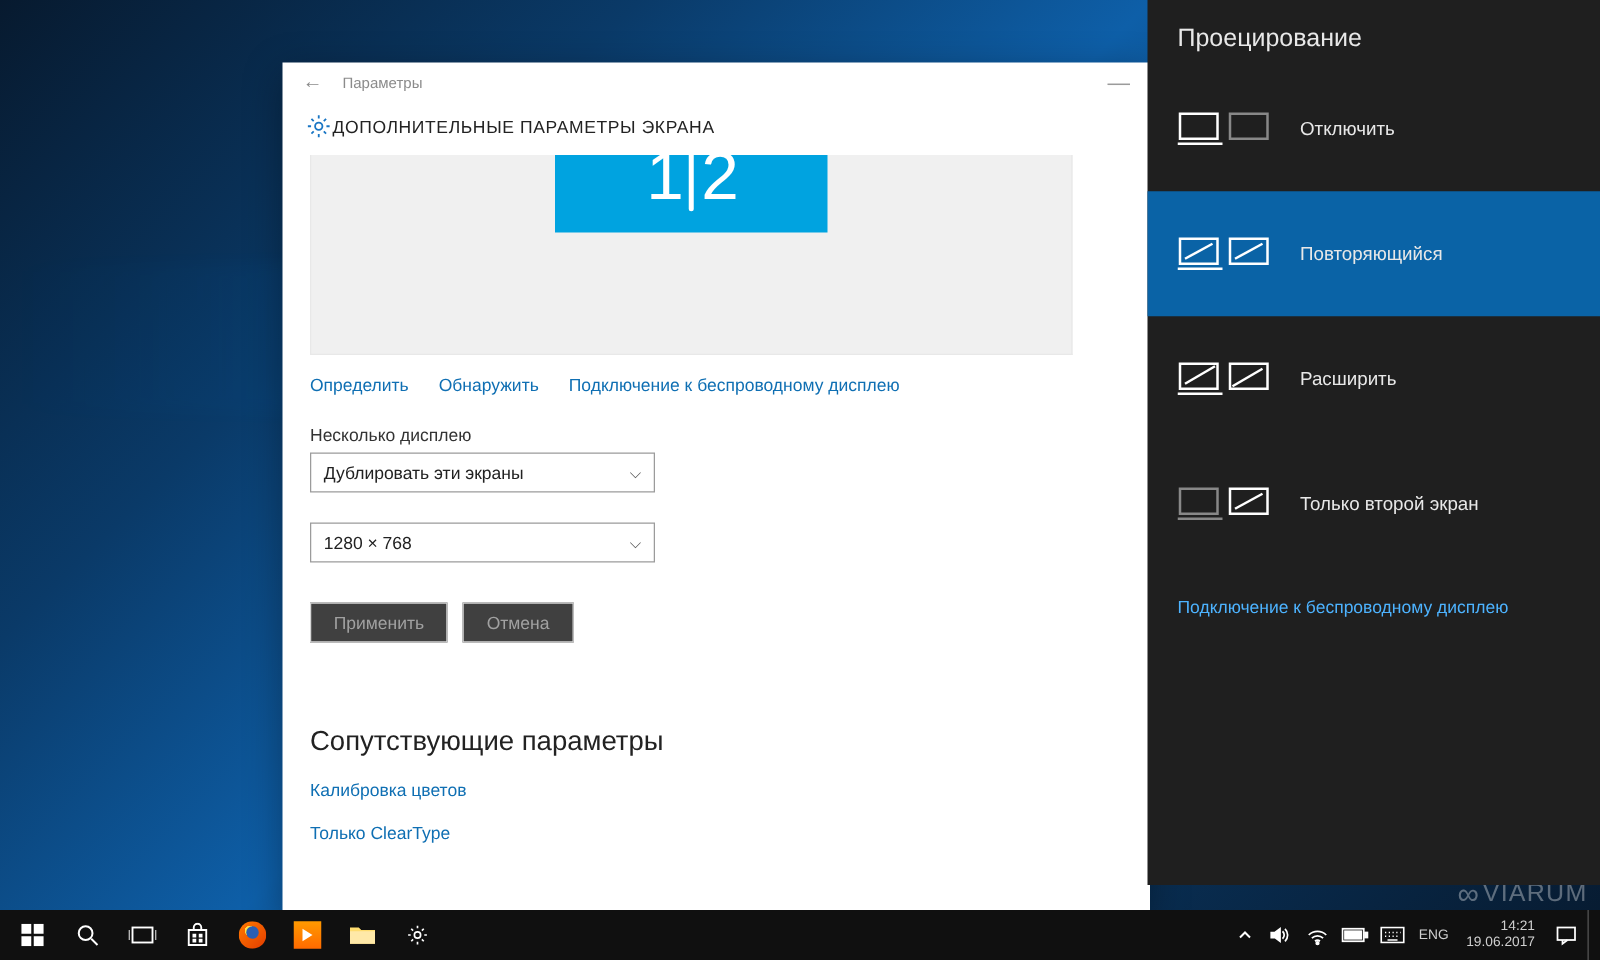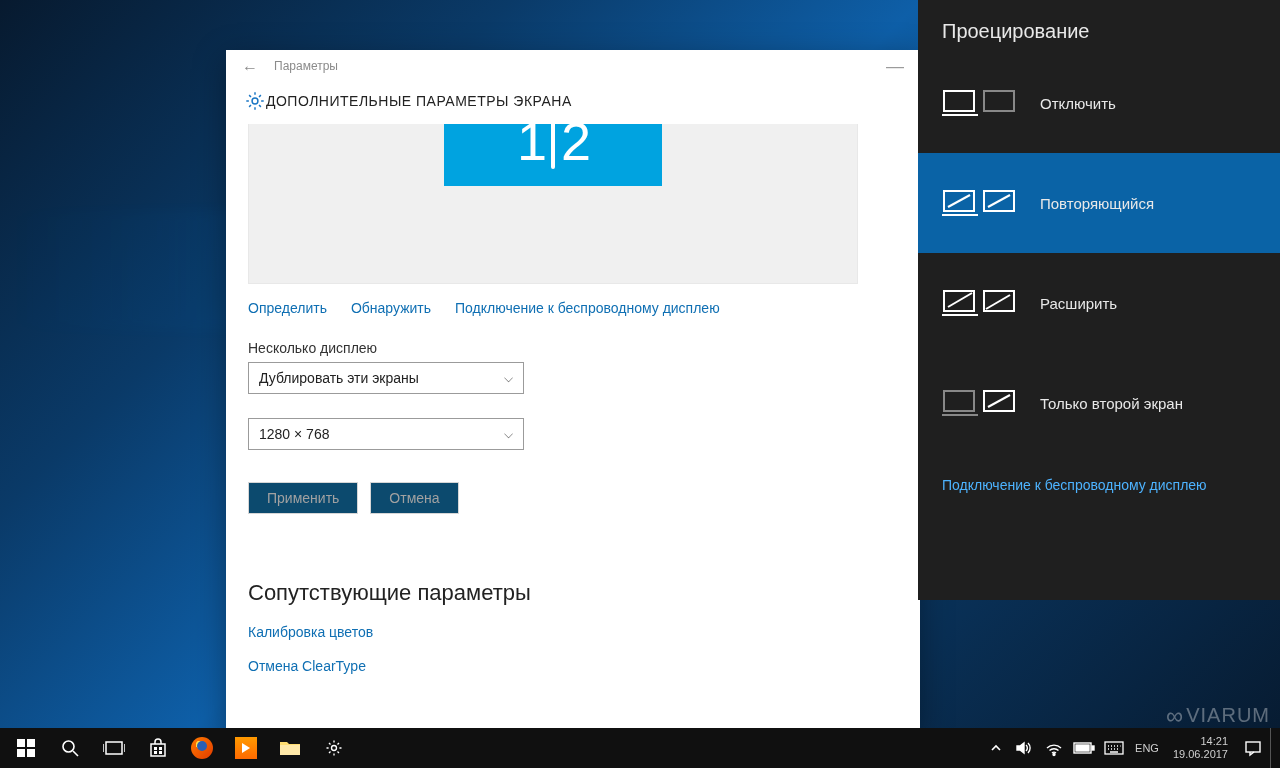--- a/index.html
+++ b/index.html
@@ -58,28 +58,28 @@
   .display-box .sep { display:inline-block; width: 4px; height: 56px; background:#fff; margin: 0 6px; vertical-align: middle; border-radius:2px;}
 
   .links-row { display:flex; gap: 24px; padding: 12px 4px 24px 4px; }
   .link { color: #0f6fb3; font-size: 14px; cursor: default; }
 
   .label { color: #333; font-size: 14px; padding: 0 4px; margin-bottom: 6px; }
   .combo { width: 276px; height: 32px; border: 1px solid #9b9b9b; display:flex; align-items:center; justify-content:space-between; padding: 0 10px; background:#fff; font-size: 14px; color:#222; margin: 0 4px 24px 4px; }
   .combo .chev { color:#555; font-size: 12px; }
 
   .btns { display:flex; gap: 12px; padding: 8px 4px 30px 4px; }
-  .btn-dis { height: 32px; padding: 0 18px; border: 1px solid #d6d6d6; background:#0c4a6e; color:#a1a1a1; font-size:14px; display:flex; align-items:center; }
+  .btn-dis { height: 32px; padding: 0 18px; border: 1px solid #d6d6d6; background:#404040; color:#a1a1a1; font-size:14px; display:flex; align-items:center; }
 
   .section-h { font-size: 22px; font-weight: 400; color:#222; padding: 8px 4px 18px 4px; margin-top: 28px; }
   .sublink { color:#0f6fb3; font-size:14px; padding: 0 4px 18px 4px; display:block; }
 
   
   .flyout {
-    position: absolute; right: 0; top: 0; width: 362px; height: 600px;
+    position: absolute; right: 0; top: 0; width: 362px; height: 708px;
     background: #1f1f1f; color: #e8e8e8; display:flex; flex-direction:column;
   }
   .fly-title { font-size: 20px; padding: 20px 24px 10px 24px; font-weight:400;}
   .fly-item { height: 100px; display:flex; align-items:center; padding: 0 24px; gap: 20px; font-size: 15px; }
   .fly-item.selected { background: #0a63a6; }
   .fly-icon { width: 78px; height: 40px; display:flex; align-items:center; justify-content:center; flex-shrink:0;}
   .fly-link { color:#4db3ff; font-size:14px; padding: 24px 24px; }
 
   
   .taskbar {
@@ -147,21 +147,21 @@
       <span class="chev">⌵</span>
     </div>
 
     <div class="btns">
       <div class="btn-dis">Применить</div>
       <div class="btn-dis">Отмена</div>
     </div>
 
     <div class="section-h">Сопутствующие параметры</div>
     <span class="sublink">Калибровка цветов</span>
-    <span class="sublink">Отмена ClearType</span>
+    <span class="sublink">Только ClearType</span>
   </div>
 </div>
 
 <div class="flyout">
   <div class="fly-title">Проецирование</div>
 
   <div class="fly-item">
     <span class="fly-icon">
       <svg width="78" height="40" viewBox="0 0 78 40" stroke="#fff" stroke-width="2" fill="none">
         <rect x="2" y="8" width="30" height="20"></rect>

